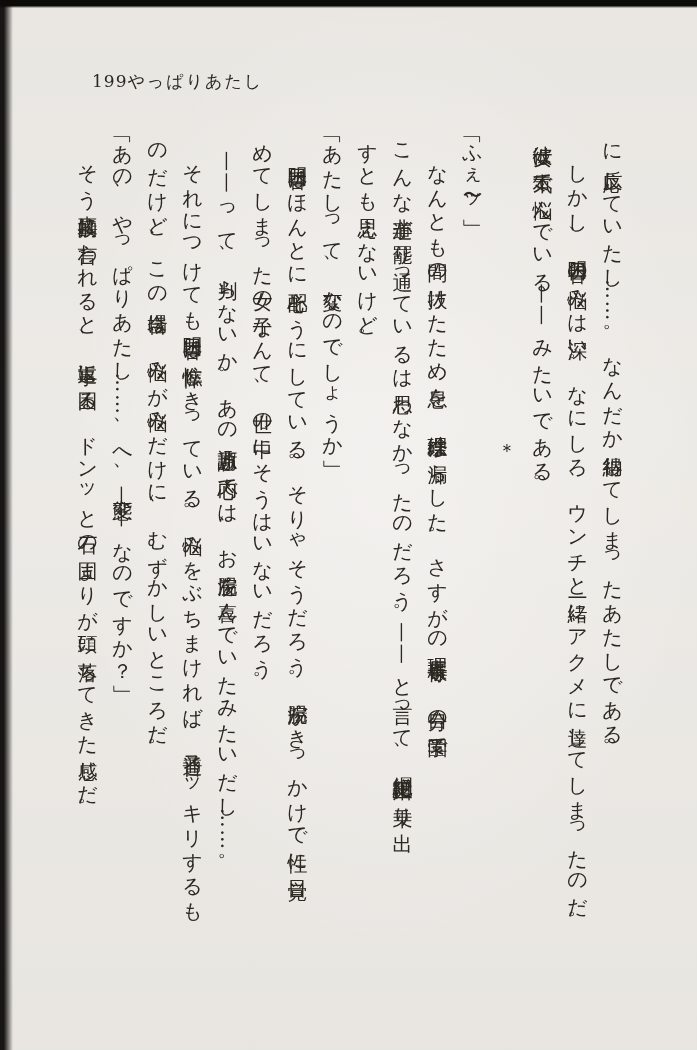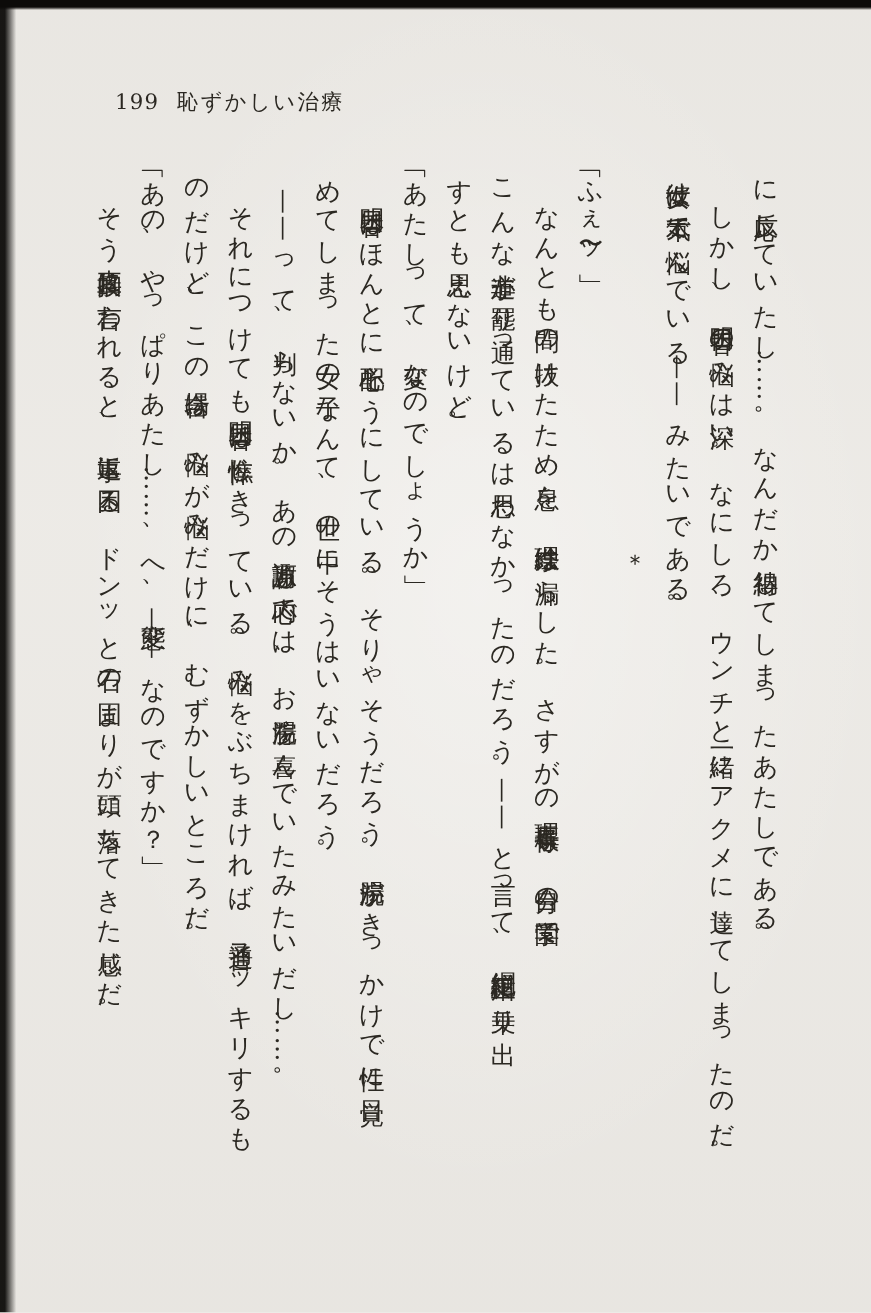--- a/index.html
+++ b/index.html
@@ -41,21 +41,20 @@
   .page-header {
     position: absolute;
     top: 70px;
     left: 92px;
     font-size: 17px;
     letter-spacing: 2px;
     color: #2b2822;
     white-space: nowrap;
   }
   .page-header .pagenum {
-    margin-right: 14px;
     letter-spacing: 1px;
   }
   #body-text {
     position: absolute;
     inset: 0;
   }
   .col-line {
     position: absolute;
     top: 130px;
     height: 880px;
@@ -75,21 +74,21 @@
   }
 </style>
 </head>
 <body>
 
 <div class="paper"></div>
 <div class="scan-border-top"></div>
 <div class="scan-border-left"></div>
 
 <div class="page-header">
-  <span class="pagenum">199</span><span>恥ずかしい治療</span>
+  <span class="pagenum">199</span><span>やっぱりあたし</span>
 </div>
 
 <div id="body-text">
     <div class="col-line" style="right: 67px;">に反応していたし……。なんだか納得してしまったあたしである。</div>
     <div class="col-line" style="right: 102px; padding-top: 21px;">しかし、明日香の悩みは深い。なにしろ、ウンチと一緒にアクメに達してしまったのだ。</div>
     <div class="col-line" style="right: 137px;">彼女は本気で悩んでいる——みたいである。</div>
     <div class="col-line star-line" style="right: 172px;">＊</div>
     <div class="col-line" style="right: 207px;">「ふぇ〜ッ」</div>
     <div class="col-line" style="right: 242px; padding-top: 21px;">なんとも間の抜けたため息を、絵理奈は漏らした。さすがの理事長様も、自分の学園で</div>
     <div class="col-line" style="right: 277px;">こんな非道が罷り通っているは思わなかったのだろう。——と言って、綱紀粛正に乗り出</div>

